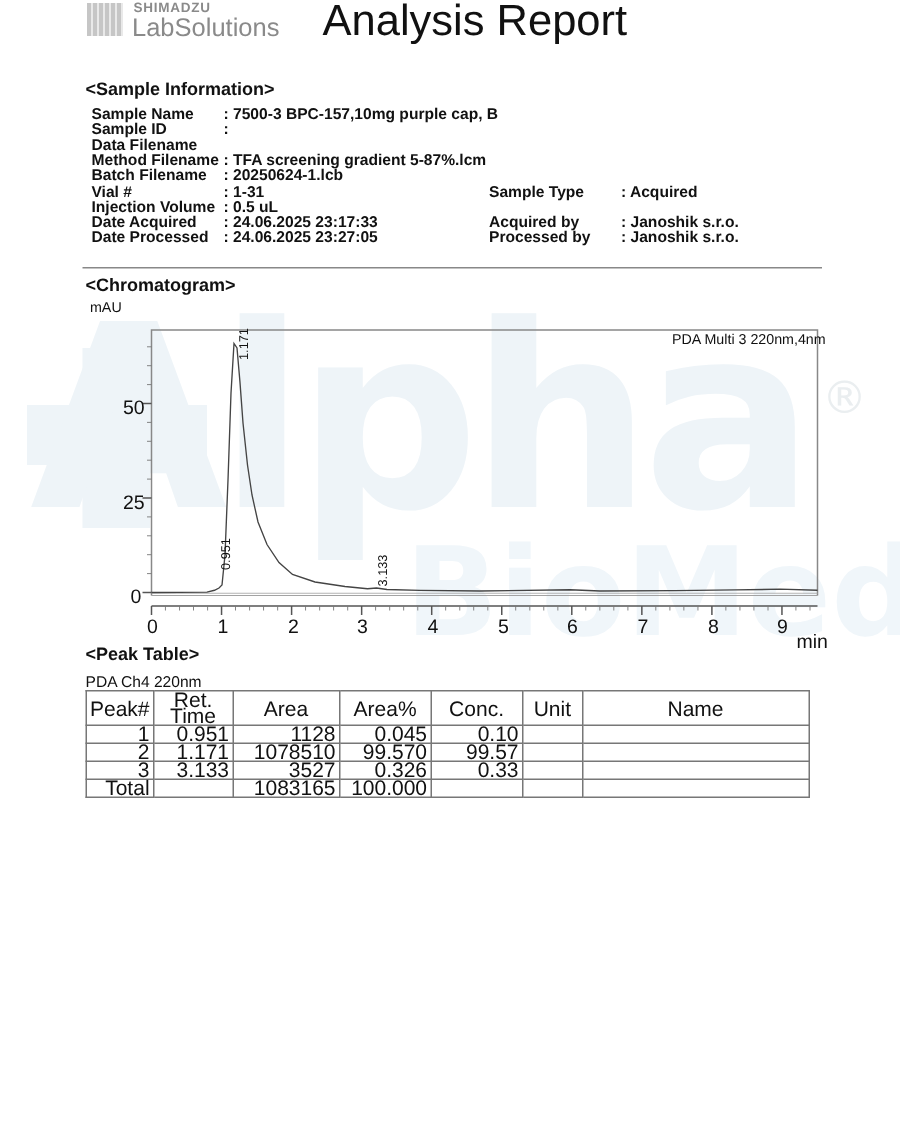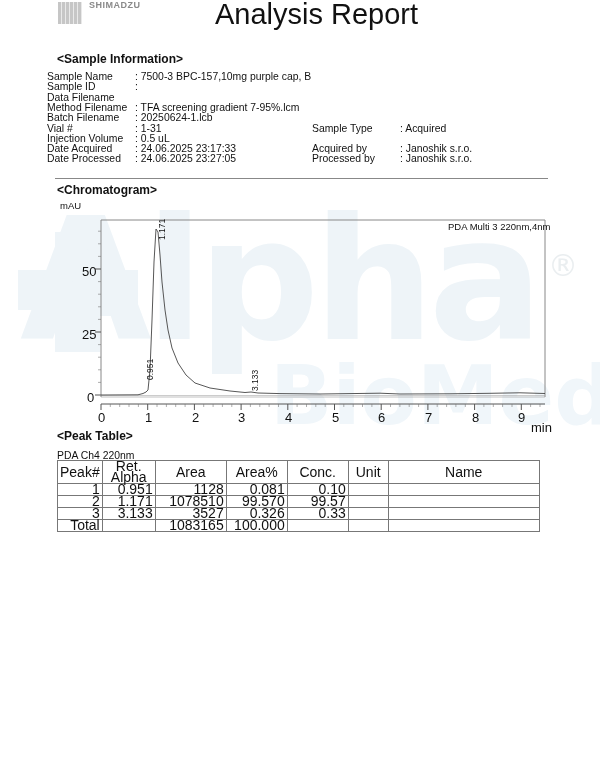--- a/index.html
+++ b/index.html
@@ -43,31 +43,32 @@
 <div class="wm-cross-h"></div>
 <div class="wm-cross-v"></div>
 <div class="wm wm-alpha">Alpha</div>
 <div class="wm wm-biomed">BioMed</div>
 <div class="wm wm-reg">®</div>
 
 <div class="content">
 
   <div class="abs logo"></div>
   <div class="abs brand-top">SHIMADZU</div>
+  <div class="abs brand-main">LabSolutions</div>
   <div class="abs report-title">Analysis Report</div>
 
   <div class="abs section-title" style="left:57px;top:52px;">&lt;Sample Information&gt;</div>
-  <div class="abs info" style="left:47px;top:72px;width:500px;height:100px;">
+  <div class="abs info" style="left:61px;top:72px;width:500px;height:100px;font-weight:bold;">
     <div class="row" style="top:0px;left:0">Sample Name</div>
     <div class="row" style="top:0px;left:88px">: 7500-3 BPC-157,10mg purple cap, B</div>
     <div class="row" style="top:10.3px;left:0">Sample ID</div>
     <div class="row" style="top:10.3px;left:88px">:</div>
     <div class="row" style="top:20.6px;left:0">Data Filename</div>
     <div class="row" style="top:30.9px;left:0">Method Filename</div>
-    <div class="row" style="top:30.9px;left:88px">: TFA screening gradient 7-95%.lcm</div>
+    <div class="row" style="top:30.9px;left:88px">: TFA screening gradient 5-87%.lcm</div>
     <div class="row" style="top:41.2px;left:0">Batch Filename</div>
     <div class="row" style="top:41.2px;left:88px">: 20250624-1.lcb</div>
     <div class="row" style="top:51.5px;left:0">Vial #</div>
     <div class="row" style="top:51.5px;left:88px">: 1-31</div>
     <div class="row" style="top:61.8px;left:0">Injection Volume</div>
     <div class="row" style="top:61.8px;left:88px">: 0.5 uL</div>
     <div class="row" style="top:72.1px;left:0">Date Acquired</div>
     <div class="row" style="top:72.1px;left:88px">: 24.06.2025 23:17:33</div>
     <div class="row" style="top:82.4px;left:0">Date Processed</div>
     <div class="row" style="top:82.4px;left:88px">: 24.06.2025 23:27:05</div>
@@ -189,32 +190,32 @@
   <div class="tick-lbl" style="left:157px;top:240px;transform:rotate(-90deg);transform-origin:left top;font-size:8.5px;">1.171</div>
   <div class="tick-lbl" style="left:250px;top:391px;transform:rotate(-90deg);transform-origin:left top;font-size:8.5px;">3.133</div>
 
   <div class="abs section-title" style="left:57px;top:429px;text-align:center;">&lt;Peak Table&gt;</div>
   <div class="abs" style="left:57px;top:450px;font-size:10.4px;">PDA Ch4 220nm</div>
 
   <table class="peaks">
     <tbody>
         <tr>
       <th style="width:26px">Peak#</th>
-      <th style="width:48px">Ret. Alpha</th>
+      <th style="width:48px">Ret. Time</th>
       <th style="width:66px">Area</th>
       <th style="width:56px">Area%</th>
       <th style="width:56px">Conc.</th>
       <th style="width:35px">Unit</th>
       <th style="width:146px">Name</th>
     </tr>
     <tr>
       <td>1</td>
       <td>0.951</td>
       <td>1128</td>
-      <td>0.081</td>
+      <td>0.045</td>
       <td>0.10</td>
       <td></td>
       <td></td>
     </tr>
     <tr>
       <td>2</td>
       <td>1.171</td>
       <td>1078510</td>
       <td>99.570</td>
       <td>99.57</td>

